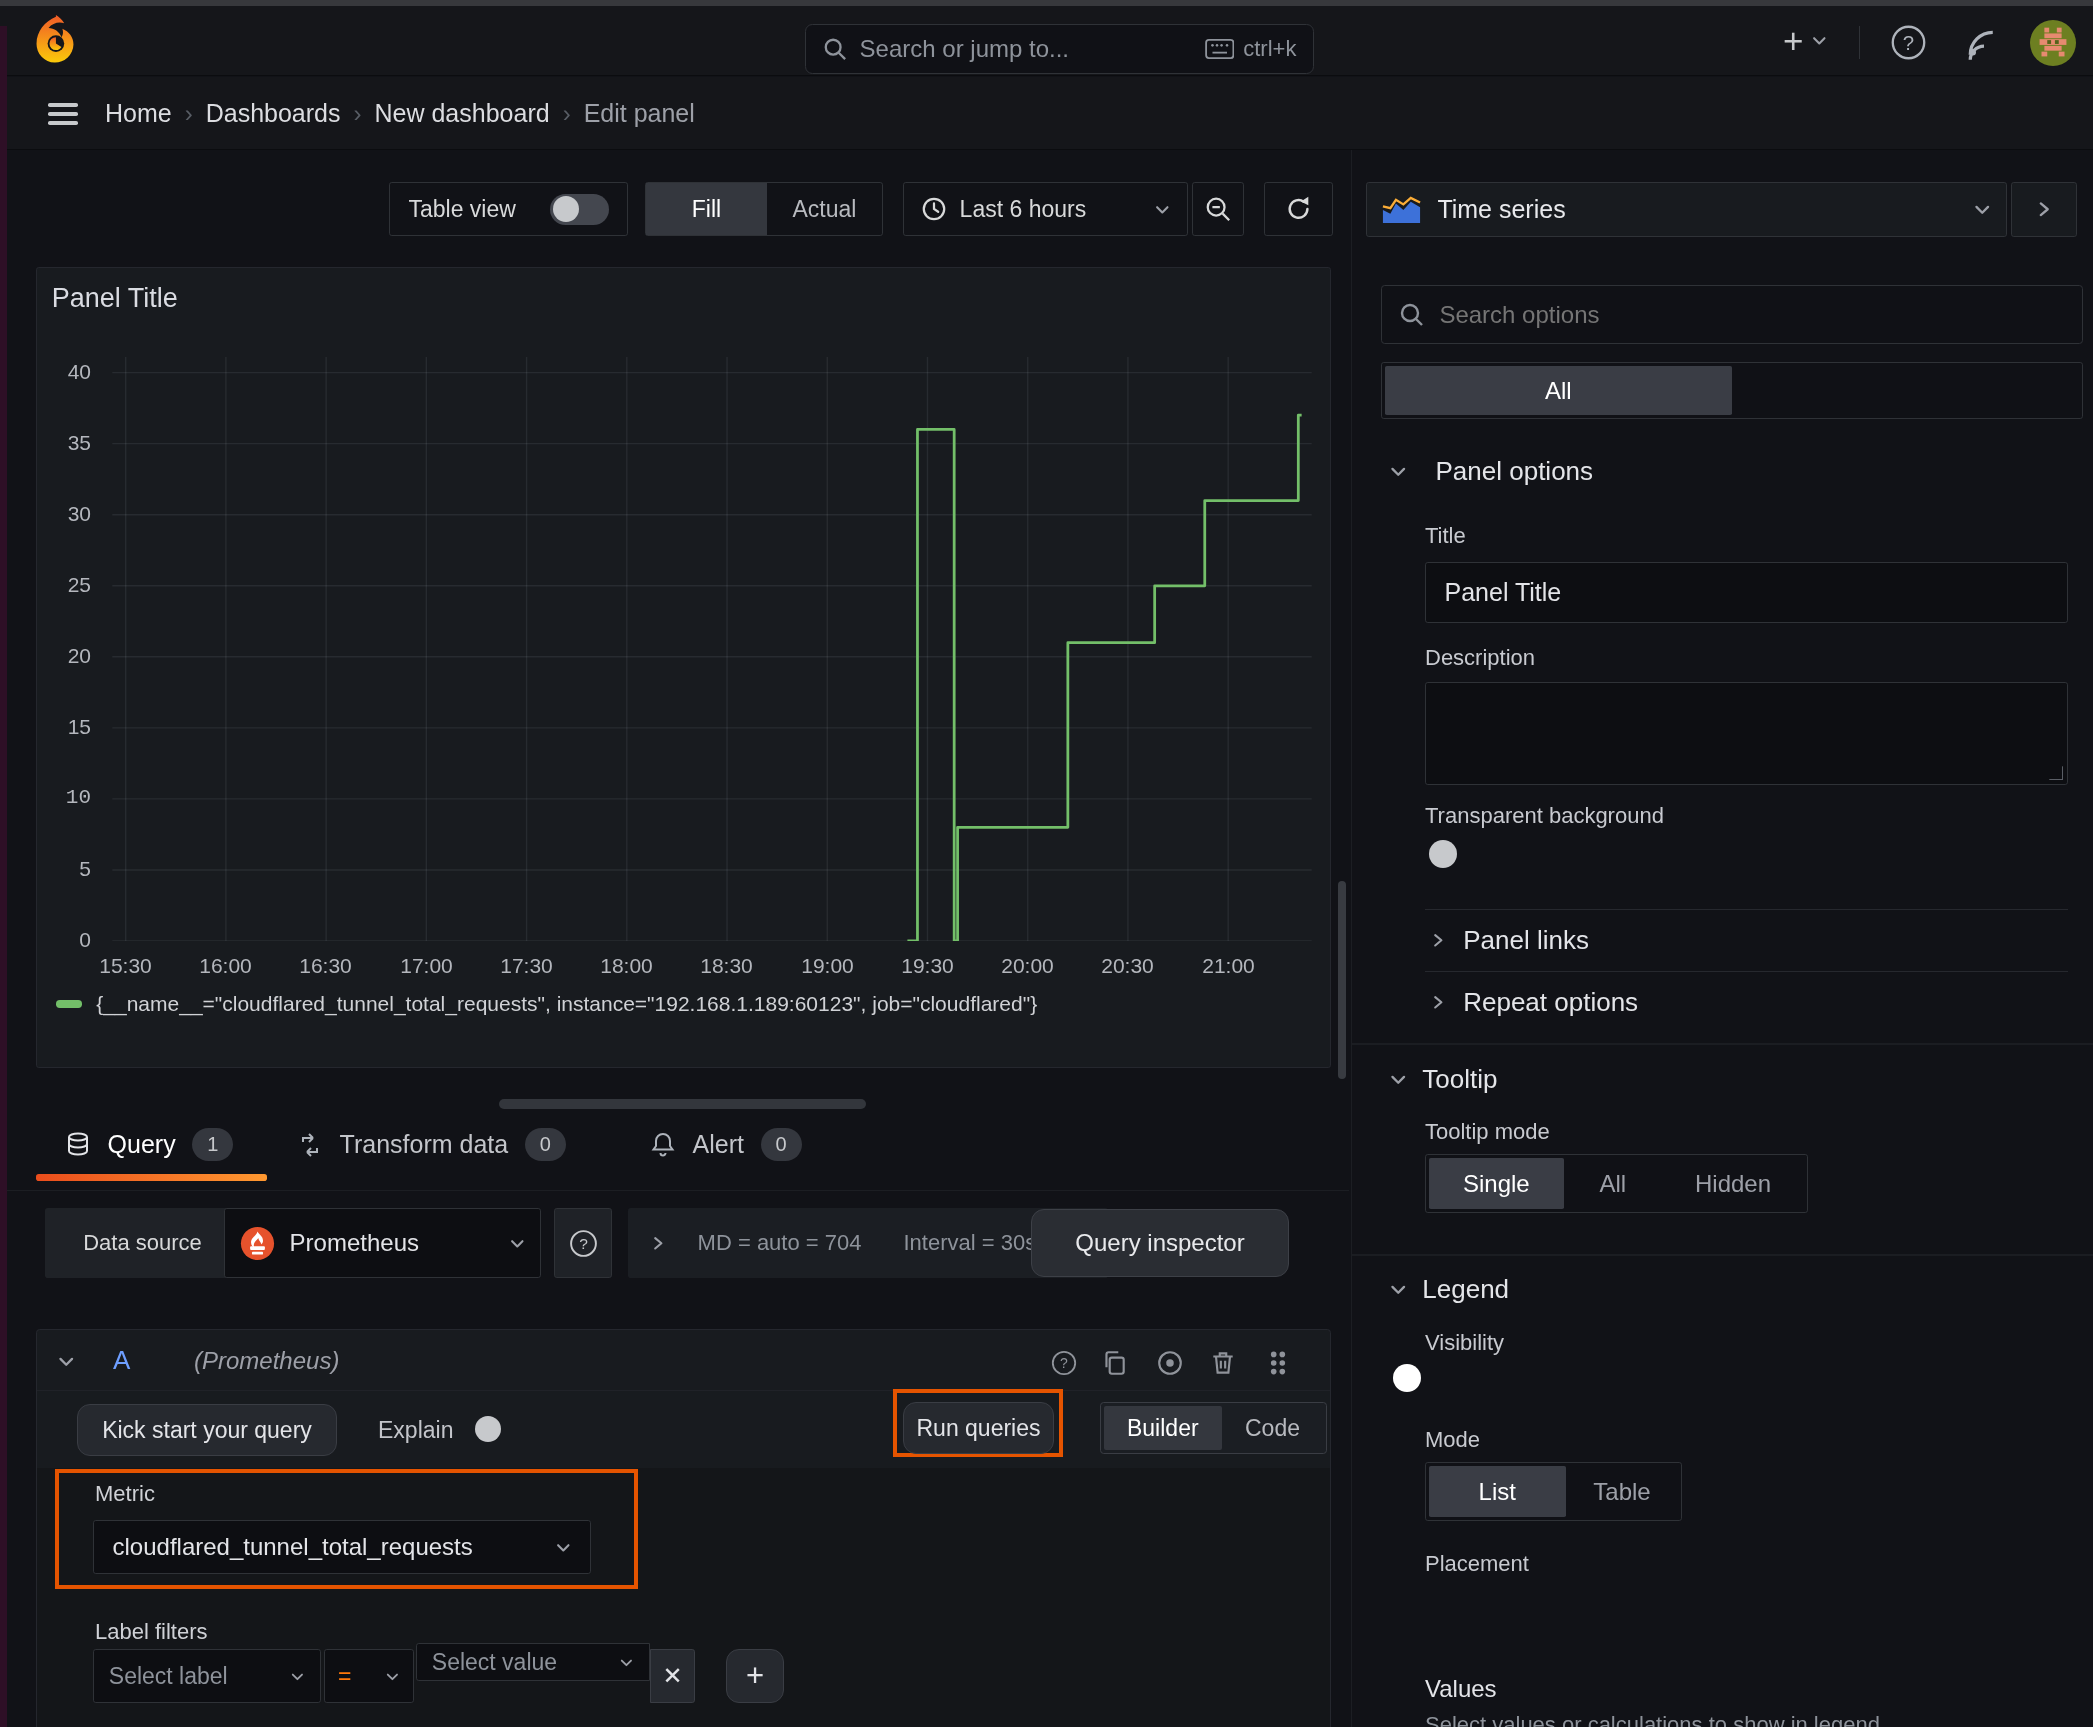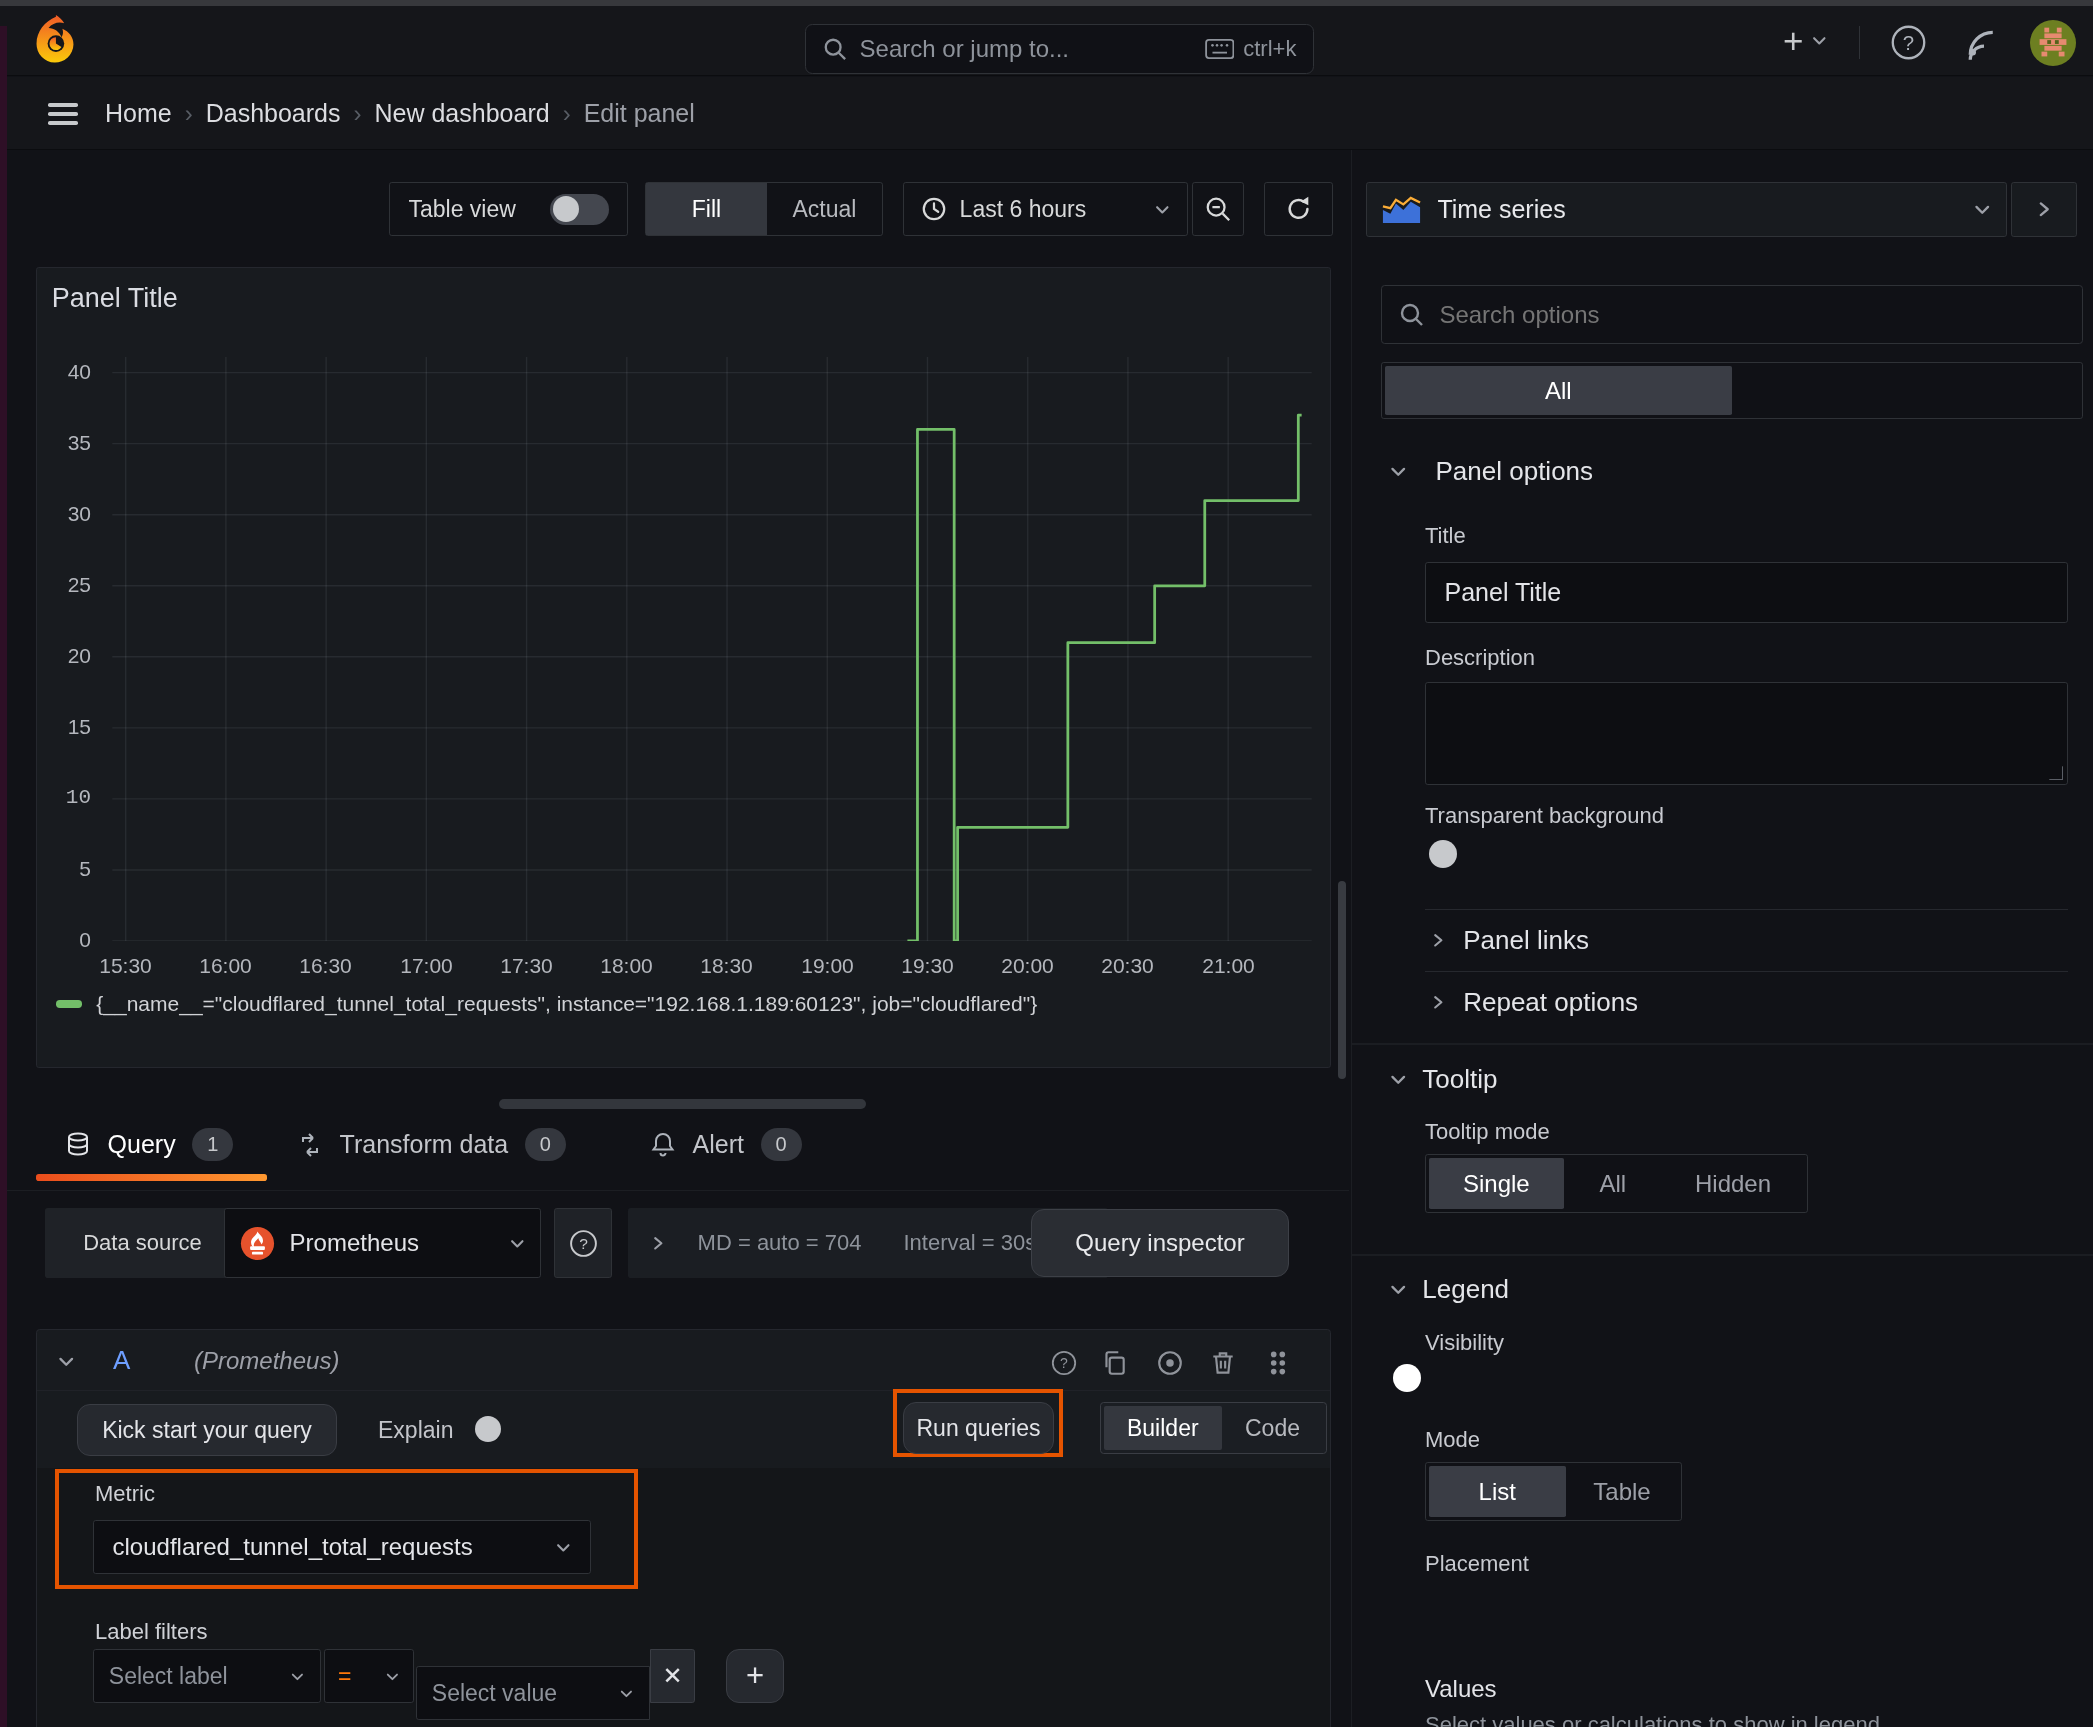--- a/index.html
+++ b/index.html
@@ -414,21 +414,21 @@
         <svg class="chv" width="14.8" height="14.8" viewBox="0 0 16 16" style="margin-left:auto">
             <polyline points="3,6 8,11 13,6"></polyline>
           </svg>
       </div>
       <div class="abs dd flex" style="left:287px;top:181px;width:90px;height:54px;padding:0 13px">
         <span style="font-size:23px;color:var(--accent_orange)">=</span>
         <svg class="chv" width="14.8" height="14.8" viewBox="0 0 16 16" style="margin-left:auto">
             <polyline points="3,6 8,11 13,6"></polyline>
           </svg>
       </div>
-      <div class="abs dd flex" style="left:379px;top:198px;width:234px;height:54px;padding:0 14.8px;border-radius:2.8px 0 0 2.8px">
+      <div class="abs dd flex" style="left:379px;top:175px;width:234px;height:38px;padding:0 14.8px;border-radius:2.8px 0 0 2.8px">
         <span class="ph" style="font-size:23px">Select value</span>
         <svg class="chv" width="14.8" height="14.8" viewBox="0 0 16 16" style="margin-left:auto">
             <polyline points="3,6 8,11 13,6"></polyline>
           </svg>
       </div>
       <div class="abs btn btn-gray" style="left:613px;top:181px;width:45px;height:54px;border-radius:0 2.8px 2.8px 0">
         <span style="font-size:24px">✕</span>
       </div>
       <div class="abs btn btn-gray" style="left:689px;top:181px;width:58px;height:54px">
         <span style="font-size:31px;font-weight:300">+</span>

